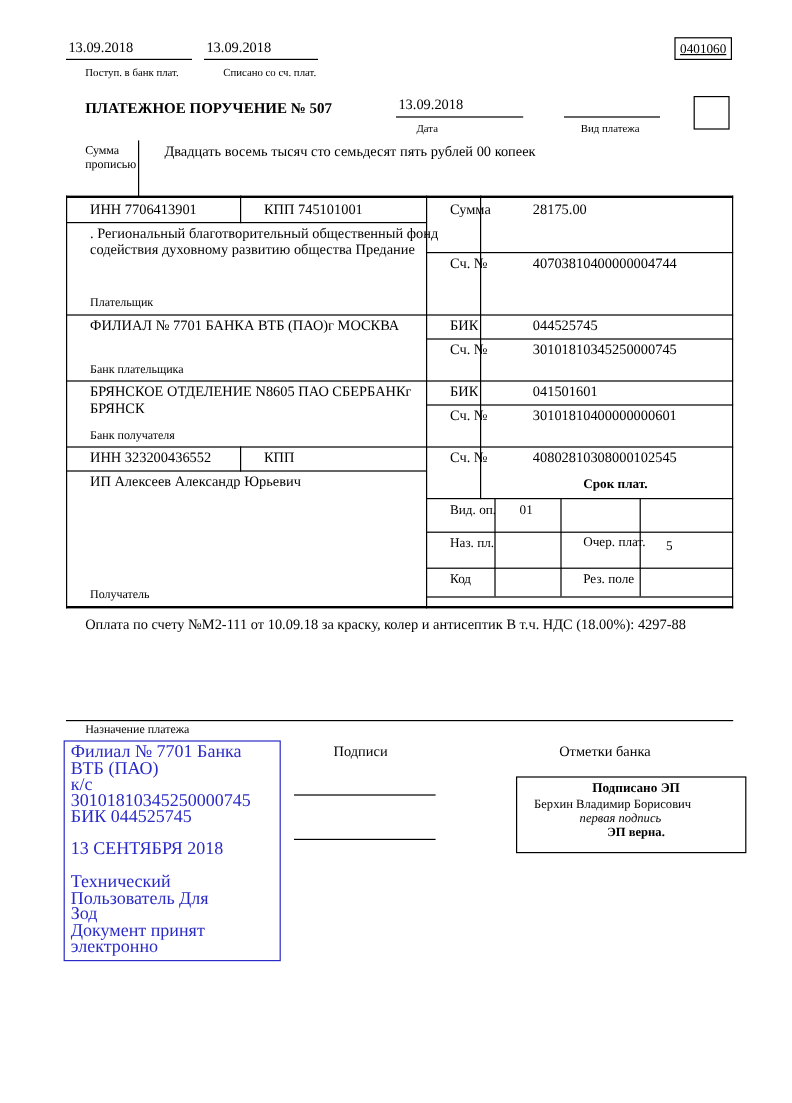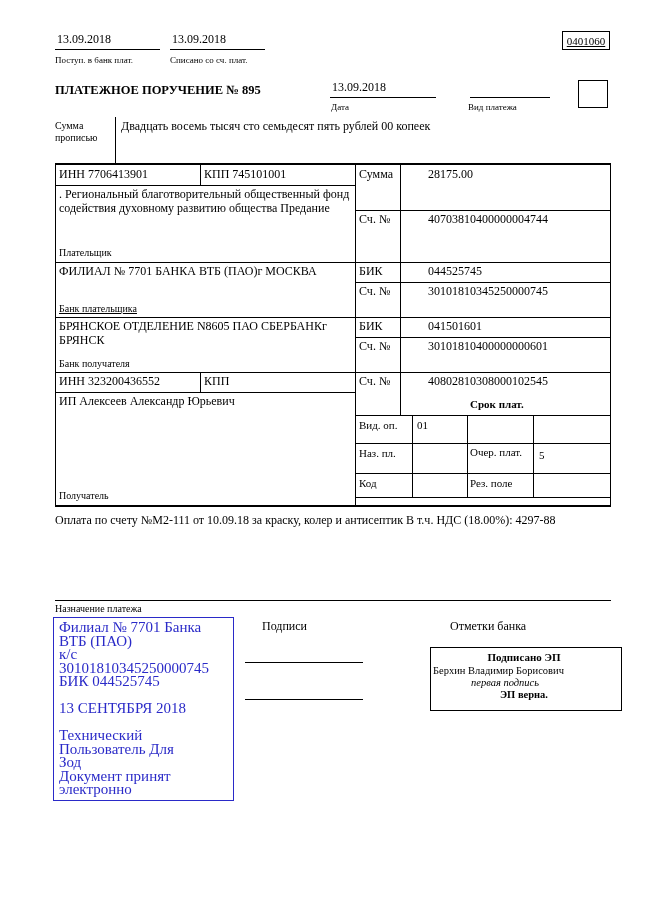--- a/index.html
+++ b/index.html
@@ -2,50 +2,50 @@
 <html><head>
 <meta charset="utf-8">
 <style>
   * { margin:0; padding:0; box-sizing:border-box; }
   html, body { background:#ffffff; }
   .page { position:relative; width:660px; height:919px; background:#ffffff;
           font-family:"Liberation Serif", serif; color:#000; overflow:hidden; }
   .hline { position:absolute; height:1px; background:#000; }
   .hline.thick { height:2px; }
   .vline { position:absolute; width:1px; background:#000; }
-  .txt { position:absolute; font-size:12px; line-height:1.16; }
+  .txt { position:absolute; font-size:12px; line-height:1.16;margin-left:16px; }
   .txt.sm { font-size:9px; }
   .txt.md { font-size:10px; }
   .txt.op { font-size:11px; line-height:1.12; }
   .txt.b  { font-weight:bold; }
   .prelines { white-space:pre-line; }
   .uval { position:absolute; font-size:12px; line-height:1.16; height:17px;
           border-bottom:1px solid #000; padding:0 2px 2px 2px; }
   .box { position:absolute; border:1px solid #000;text-decoration:underline; }
   .code-box { display:flex; align-items:center; justify-content:center; font-size:11px; }
   .stamp { position:absolute; border:1px solid #2a2ac8; color:#2a2ac8; font-size:15px;
            line-height:13.5px; padding:3px 5px; white-space:pre-line; }
-  .marks { position:absolute; border:1px solid #000; font-size:10.5px; padding:3px 6px 5px 2px; }
+  .marks { position:absolute; border:1px solid #000; font-size:10.5px; padding:3px 6px 5px 14px; }
   .marks .t1 { text-align:center; font-weight:bold; font-size:11px; }
   .marks .t2 { margin-top:2px; }
   .marks .t3 { font-style:italic; padding-left:38px; margin-top:1px; }
   .marks .t4 { text-align:center; font-weight:bold; margin-top:1px; }
 </style>
 </head>
 <body>
 
 <div class="page">
 
   <div class="uval" style="left:55px; top:33px; width:105px;">13.09.2018</div>
   <div class="uval" style="left:170px; top:33px; width:95px;">13.09.2018</div>
   <div class="txt sm" style="left:55px; top:55px;">Поступ. в банк плат.</div>
   <div class="txt sm" style="left:170px; top:55px;">Списано со сч. плат.</div>
   <div class="box code-box" style="left:562px; top:31px; width:48px; height:19px;">0401060</div>
 
-  <div class="txt b" style="left:55px; top:83px; font-size:12.5px;">ПЛАТЕЖНОЕ ПОРУЧЕНИЕ № 895</div>
+  <div class="txt b" style="left:55px; top:83px; font-size:12.5px;">ПЛАТЕЖНОЕ ПОРУЧЕНИЕ № 507</div>
   <div class="uval" style="left:330px; top:81px; width:106px;">13.09.2018</div>
   <div class="uval" style="left:470px; top:81px; width:80px;"></div>
   <div class="txt sm" style="left:331px; top:102px;">Дата</div>
   <div class="txt sm" style="left:468px; top:102px;">Вид платежа</div>
   <div class="box" style="left:578px; top:80px; width:30px; height:28px;"></div>
 
   <div class="vline" style="left:115px; top:117px; height:48px;"></div>
   <div class="txt md prelines" style="left:55px; top:120px;">Сумма
 прописью</div>
   <div class="txt" style="left:121px; top:120px; width:485px;">Двадцать восемь тысяч сто семьдесят пять рублей 00 копеек</div>
@@ -82,21 +82,21 @@
   <div class="txt" style="left:59px; top:188px; width:292px;">. Региональный благотворительный общественный фонд содействия духовному развитию общества Предание</div>
   <div class="txt" style="left:359px; top:213px;">Сч. №</div>
   <div class="txt" style="left:428px; top:213px;">40703810400000004744</div>
   <div class="txt md" style="left:59px; top:247px;">Плательщик</div>
 
   <div class="txt" style="left:59px; top:265px; width:292px;">ФИЛИАЛ № 7701 БАНКА ВТБ (ПАО)г МОСКВА</div>
   <div class="txt" style="left:359px; top:265px;">БИК</div>
   <div class="txt" style="left:428px; top:265px;">044525745</div>
   <div class="txt" style="left:359px; top:285px;">Сч. №</div>
   <div class="txt" style="left:428px; top:285px;">30101810345250000745</div>
-  <div class="txt md" style="left:59px; top:303px;text-decoration:underline;">Банк плательщика</div>
+  <div class="txt md" style="left:59px; top:303px;">Банк плательщика</div>
 
   <div class="txt" style="left:59px; top:320px; width:292px;">БРЯНСКОЕ ОТДЕЛЕНИЕ N8605 ПАО СБЕРБАНКг БРЯНСК</div>
   <div class="txt" style="left:359px; top:320px;">БИК</div>
   <div class="txt" style="left:428px; top:320px;">041501601</div>
   <div class="txt" style="left:359px; top:340px;">Сч. №</div>
   <div class="txt" style="left:428px; top:340px;">30101810400000000601</div>
   <div class="txt md" style="left:59px; top:358px;">Банк получателя</div>
 
   <div class="txt" style="left:59px; top:375px;">ИНН 323200436552</div>
   <div class="txt" style="left:204px; top:375px;">КПП</div>

